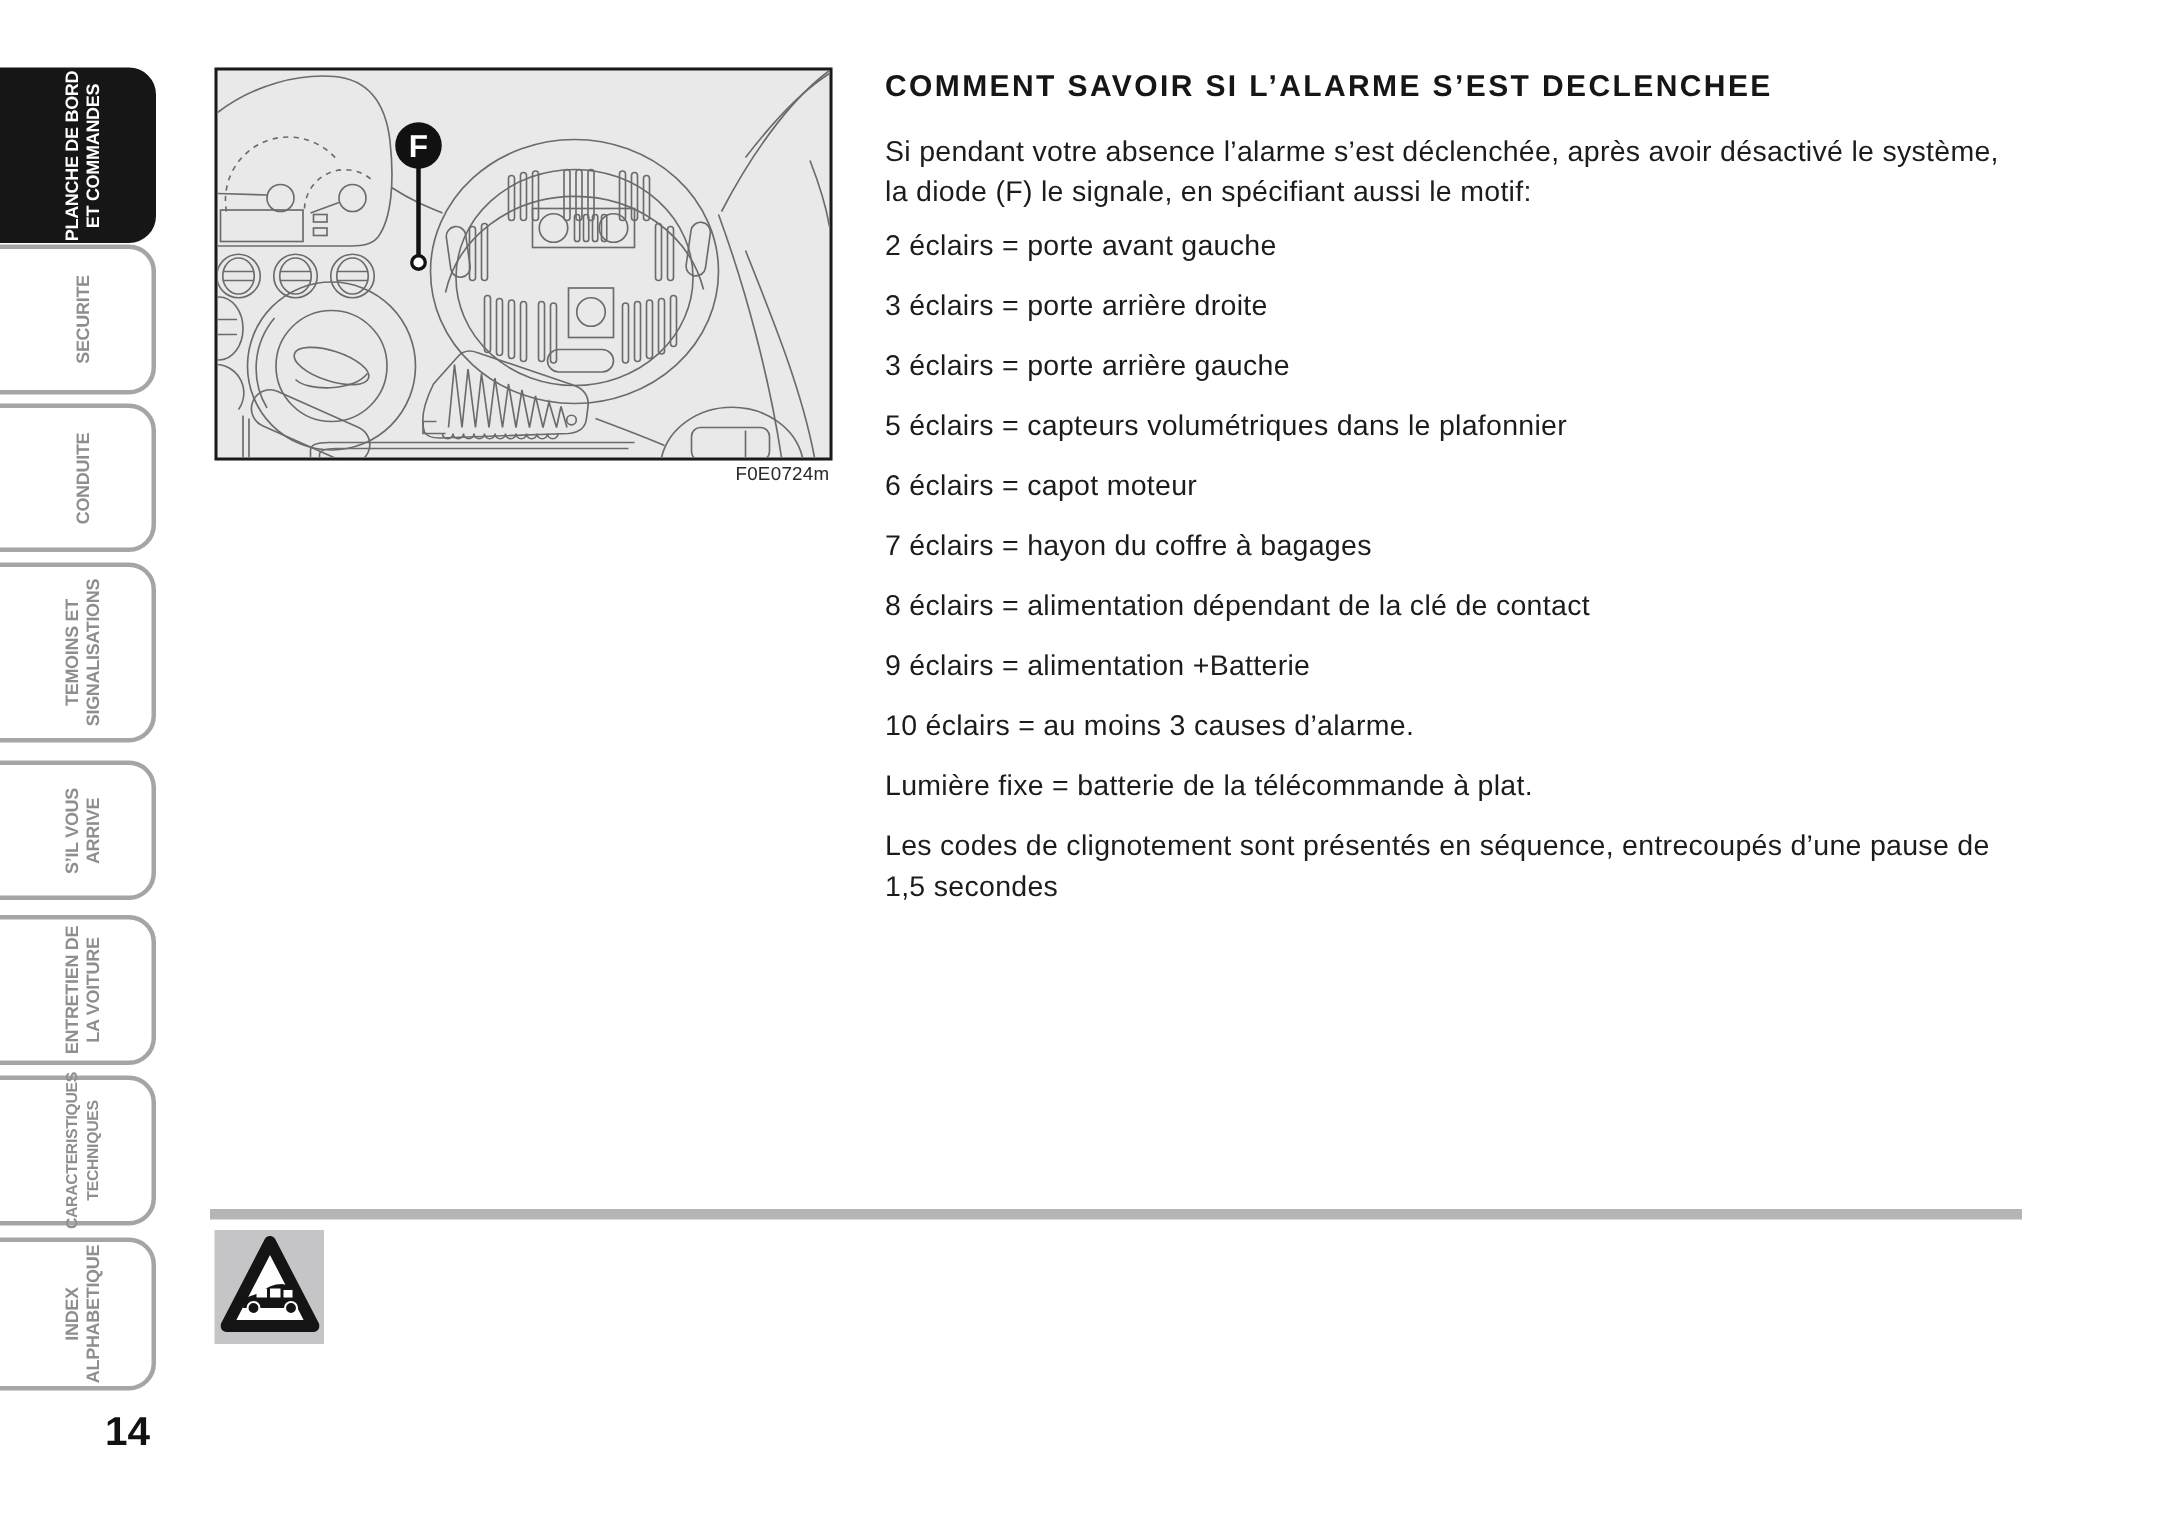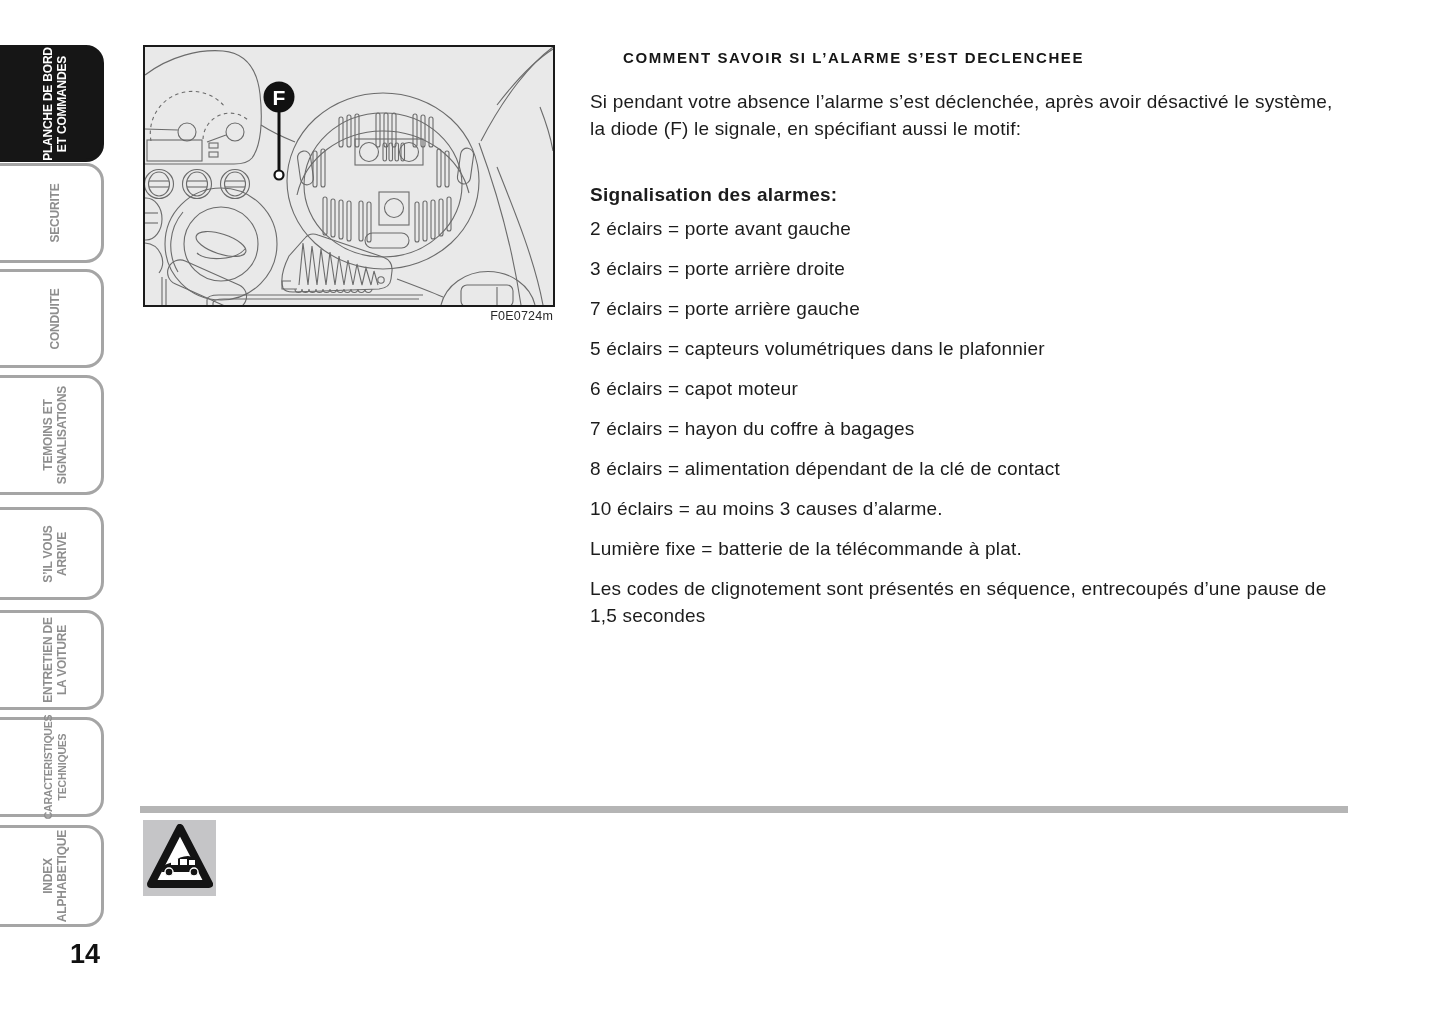--- a/index.html
+++ b/index.html
@@ -40,22 +40,22 @@
     position:absolute; left:143px; top:309px; width:410px;
     text-align:right; font-size:12.5px; font-weight:normal; color:#2a2a2a;
     letter-spacing:0.2px;
   }
 
   
   .content {
     position:absolute; left:590px; top:45px; width:760px;
   }
   .content h1 {
-    font-size:15px; font-weight:bold; letter-spacing:1.6px;
-    line-height:26px; color:#161616;margin-left:33px;
+    font-size:20px; font-weight:bold; letter-spacing:1.6px;
+    line-height:26px; color:#161616;
   }
   .intro { margin-top:17px; font-size:19px; line-height:27px; letter-spacing:0.2px; }
   .subtitle { margin-top:42px; font-size:19px; font-weight:bold; letter-spacing:0.3px; }
   .alarm-list { margin-top:9px; }
   .alarm-list .alarm-item { font-size:19px; line-height:27px; letter-spacing:0.2px; margin-bottom:13px; }
   .outro { margin-top:0; font-size:19px; line-height:27px; letter-spacing:0.2px; }
 
   
   .rule {
     position:absolute; left:140px; top:806px; width:1208px; height:7px;
@@ -244,29 +244,29 @@
         <circle cx="134" cy="50" r="15.5" fill="#111111"></circle>
         <text x="134" y="57.5" text-anchor="middle" font-family="Liberation Sans, sans-serif" font-size="21" font-weight="bold" fill="#ffffff">F</text>
       </g>
     </svg>
   </div>
   <div class="figure-caption">F0E0724m</div>
 
   <div class="content">
     <h1>COMMENT SAVOIR SI L’ALARME S’EST DECLENCHEE</h1>
     <p class="intro">Si pendant votre absence l’alarme s’est déclenchée, après avoir désactivé le système, la diode (F) le signale, en spécifiant aussi le motif:</p>
-    <p class="subtitle">Signalisation des alarmes:</p>
     <div class="alarm-list">
       <div class="alarm-item">2 éclairs = porte avant gauche</div>
       <div class="alarm-item">3 éclairs = porte arrière droite</div>
-      <div class="alarm-item">7 éclairs = porte arrière gauche</div>
+      <div class="alarm-item">3 éclairs = porte arrière gauche</div>
       <div class="alarm-item">5 éclairs = capteurs volumétriques dans le plafonnier</div>
       <div class="alarm-item">6 éclairs = capot moteur</div>
       <div class="alarm-item">7 éclairs = hayon du coffre à bagages</div>
       <div class="alarm-item">8 éclairs = alimentation dépendant de la clé de contact</div>
+      <div class="alarm-item">9 éclairs = alimentation +Batterie</div>
       <div class="alarm-item">10 éclairs = au moins 3 causes d’alarme.</div>
       <div class="alarm-item">Lumière fixe = batterie de la télécommande à plat.</div>
     </div>
     <p class="outro">Les codes de clignotement sont présentés en séquence, entrecoupés d’une pause de 1,5 secondes</p>
   </div>
 
   <div class="rule"></div>
   <div class="warning-icon">
     <svg width="66" height="68" viewBox="0 0 66 68">
       <path d="M33,4 L62,60 L4,60 Z" fill="#ffffff" stroke="#141414" stroke-width="8" stroke-linejoin="round"></path>

